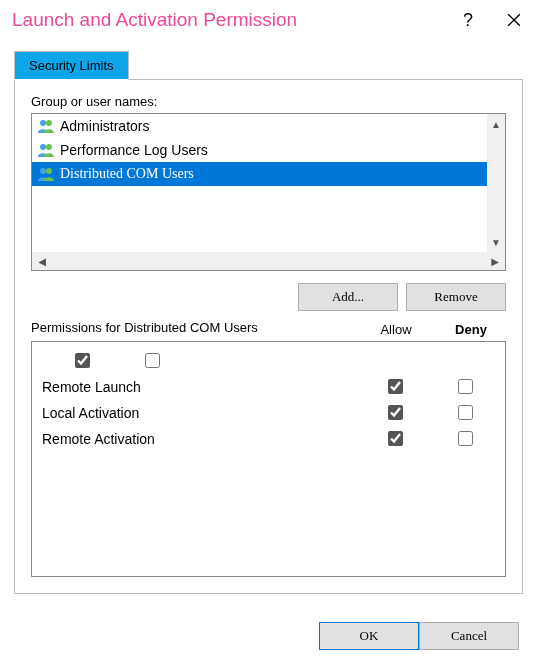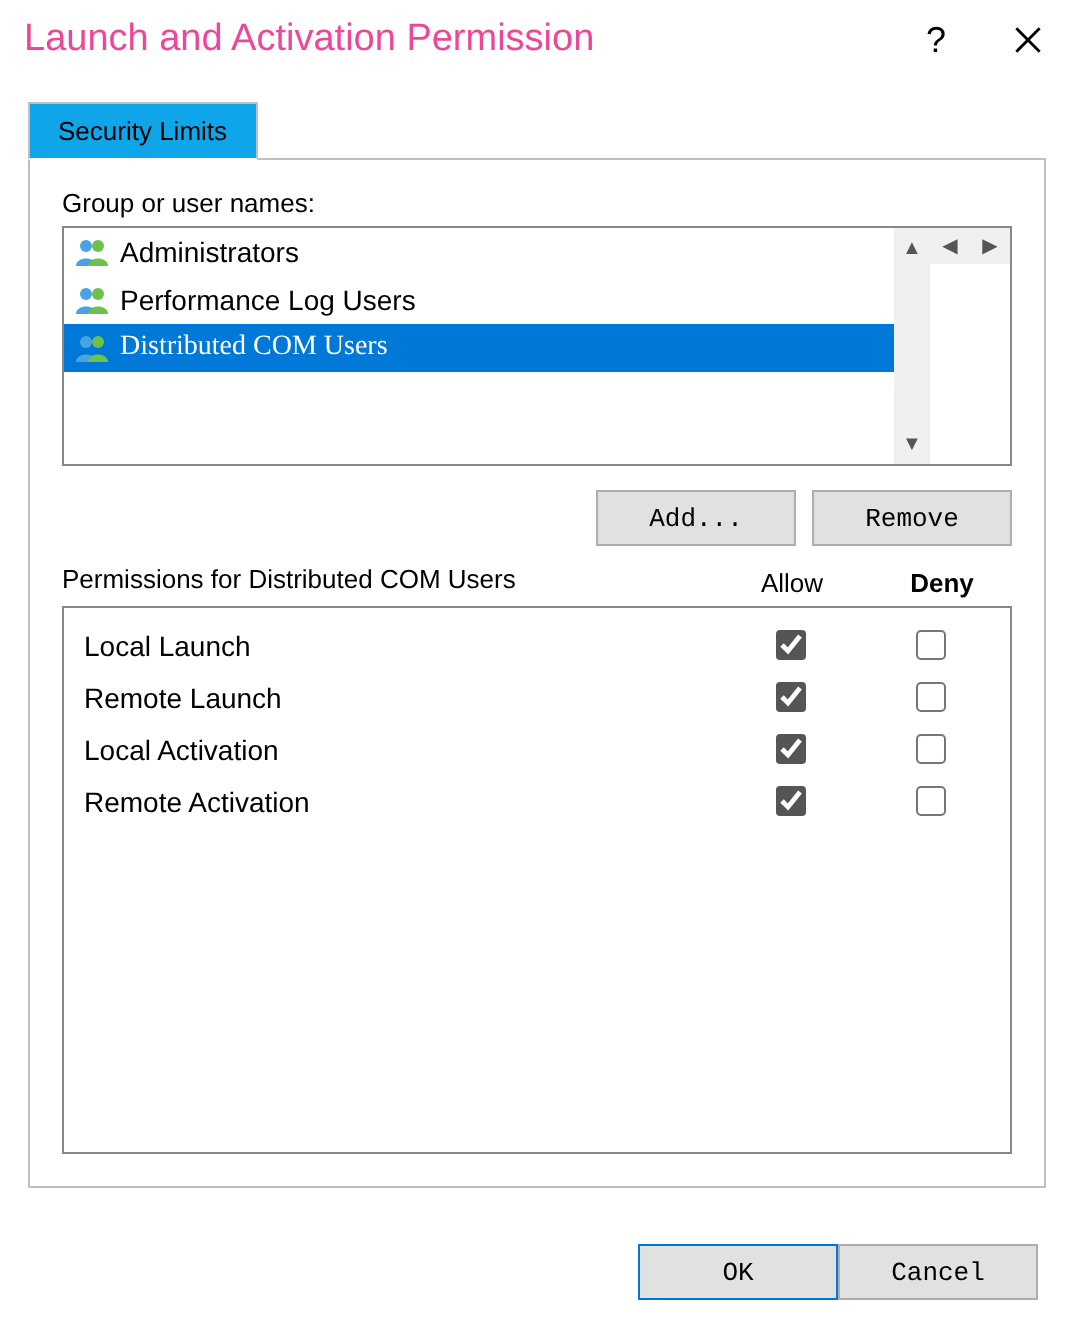--- a/index.html
+++ b/index.html
@@ -70,22 +70,22 @@
   }
 
   .section-label {
     margin-bottom: 4px;
     font-size: 13px;
   }
 
   
   .listbox-frame {
     border: 1px solid #888;
-    height: 120px;
-    display: flex; 
+    height: 158px;
+    display: flex; flex-direction: column;
     background: #fff;
   }
   .listbox-body {
     flex: 1;
     display: flex;
     overflow: hidden;
   }
   .listbox-items {
     flex: 1;
     overflow: hidden;
@@ -132,21 +132,21 @@
   
   .btnrow {
     display: flex; justify-content: flex-end; gap: 8px;
     margin-top: 12px;
   }
   .winbtn {
     min-width: 100px;
     height: 28px;
     border: 1px solid #adadad;
     background: #e1e1e1;
-    font-family: Liberation Mono, monospace;
+    font-family: Liberation Serif, serif;
     font-size: 13px;
     padding: 0 0;
     cursor: default;
   }
   .winbtn.primary { border: 1px solid #0078d7; background: #e1e1e1; }
 
   
   .perm-header-row {
     display: flex; align-items: flex-end;
     margin-top: 9px;
@@ -261,21 +261,20 @@
       </div>
 
       <div class="perm-header-row">
         <div class="lbl">Permissions for Distributed COM Users</div>
         <div class="col">Allow</div>
         <div class="col">Deny</div>
       </div>
 
       <div class="perm-table" id="perm-rows">
           <div class="perm-row">
-            <div class="pname">Local Launch</div>
             <div class="pcol">
               <input type="checkbox" checked="" style="">
             </div>
             <div class="pcol">
               <input type="checkbox" style="">
             </div>
           </div>
           <div class="perm-row">
             <div class="pname">Remote Launch</div>
             <div class="pcol">

